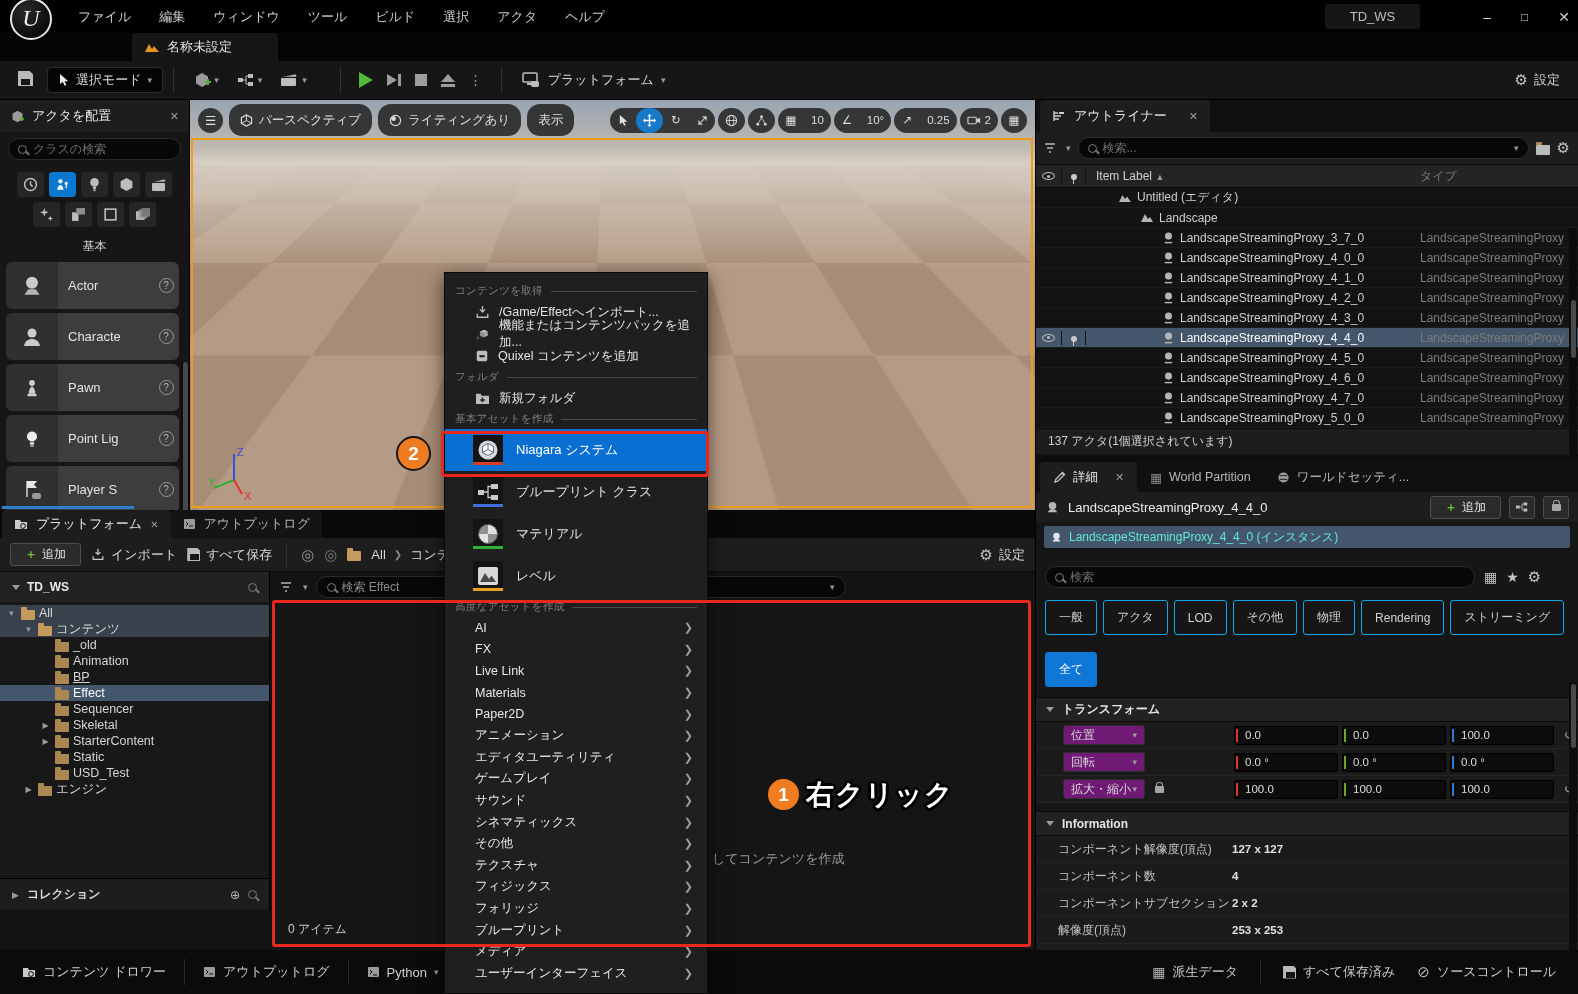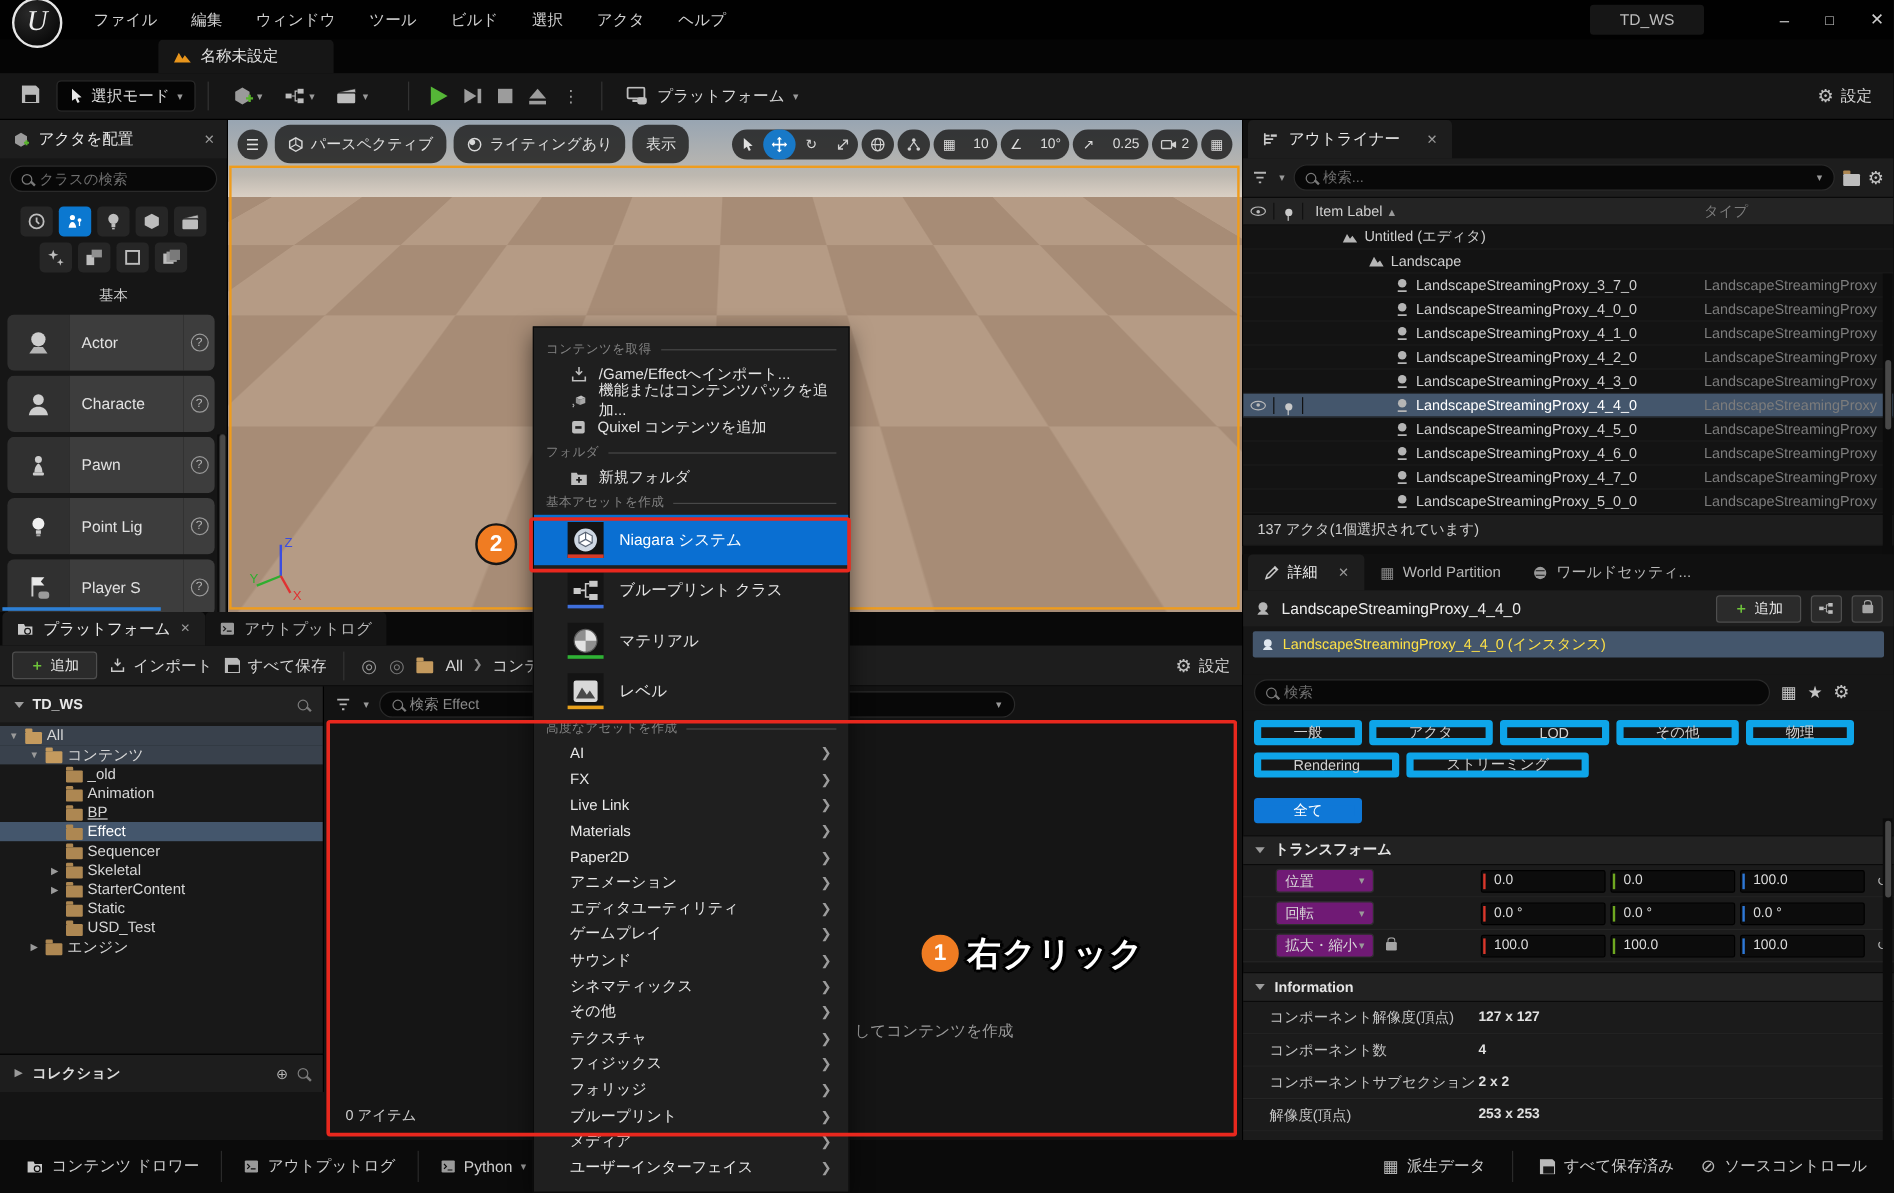--- a/index.html
+++ b/index.html
@@ -82,26 +82,26 @@
 #ol-status{height:26px;display:flex;align-items:center;padding:0 12px;background:#1d1d1d;border-top:1px solid #0a0a0a;color:#cfcfcf}
 
 #details{position:absolute;left:1035px;top:462px;width:543px;height:493px;background:#161616;border-left:1px solid #000;z-index:5}
 #dt-tabs{height:30px;background:#101010;display:flex;align-items:flex-end}
 .dt-tab{height:30px;display:flex;align-items:center;gap:7px;padding:0 13px;color:#b8b8b8;font-size:12.5px}
 .dt-tab.active{background:#1d1d1d;color:#ededed;border-radius:4px 4px 0 0}
 #dt-name-row{height:30px;display:flex;align-items:center;gap:8px;padding:0 9px;background:#1d1d1d}
 #dt-name{flex:1;color:#ededed;font-size:13px;white-space:nowrap;overflow:hidden}
 .add-btn{height:23px;border:1px solid #4e4e4e;border-radius:3px;background:#2b2b2b;display:flex;align-items:center;gap:5px;padding:0 14px;color:#e8e8e8}
 .sq-btn{height:23px;width:26px;border:1px solid #4e4e4e;border-radius:3px;background:#2b2b2b;display:flex;align-items:center;justify-content:center}
-#dt-instance{margin:4px 8px 0;height:22px;background:#44566c;border-radius:2px;display:flex;align-items:center;gap:6px;padding:0 6px;color:#fde047;font-size:12px}
+#dt-instance{margin:4px 8px 0;height:22px;background:#44566c;border-radius:2px;display:flex;align-items:center;gap:6px;padding:0 6px;color:#5eead4;font-size:12px}
 #dt-root{height:22px;display:flex;align-items:center;gap:6px;padding:0 8px 0 34px;color:#c9c9c9}
 #dt-cpp{margin-left:auto;margin-right:10px;color:#dcdcdc;border-bottom:1px dotted #9a9a9a}
 #dt-search-row{margin-top:14px;height:30px;display:flex;align-items:center;gap:9px;padding:0 9px;background:#161616}
 #dt-pills{display:flex;flex-wrap:wrap;gap:6px;padding:8px 9px 2px}
-.fpill{height:21px;border:6px solid #0ea5e9;border-radius:3px;display:flex;align-items:center;padding:0 27px;color:#d2d2d2;font-size:12px}
+.fpill{height:35px;border:1px solid #0ea5e9;border-radius:3px;display:flex;align-items:center;padding:0 13px;color:#d2d2d2;font-size:12px}
 .fpill.all{background:#0f78d7;border-color:#0f78d7;color:#fff;margin-top:5px}
 .sec-head{height:25px;display:flex;align-items:center;gap:8px;padding:0 10px;background:#222;border-top:1px solid #0a0a0a;border-bottom:1px solid #0a0a0a;color:#e4e4e4;font-weight:bold;font-size:12px;margin-top:8px}
 .tri-down{width:0;height:0;border-top:5px solid #9c9c9c;border-left:4px solid transparent;border-right:4px solid transparent}
 .tf-row{height:27px;display:flex;align-items:center;border-bottom:1px solid #252525;background:#1b1b1b}
 .tf-dd{margin-left:27px;width:82px;height:20px;background:#701a75;border:1px solid #2e2e2e;border-radius:3px;display:flex;align-items:center;justify-content:space-between;padding:0 7px;color:#d8d8d8}
 .tf-vals{display:flex;gap:4px;margin-left:auto;margin-right:6px}
 .tf-val{width:104px;height:19px;background:#0c0c0c;border:1px solid #000;border-radius:2px;display:flex;align-items:center;padding-left:6px;color:#ddd;font-size:11.5px;position:relative}
 .tf-val i{position:absolute;left:1px;top:2px;bottom:2px;width:2px}
 .tf-val span{margin-left:4px;font-style:normal}
 .revert{width:18px;color:#b5b5b5;text-align:center}

